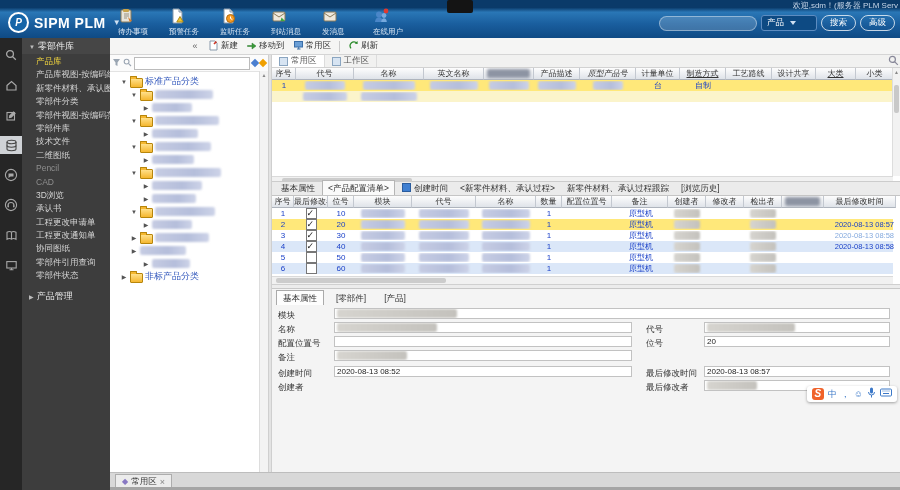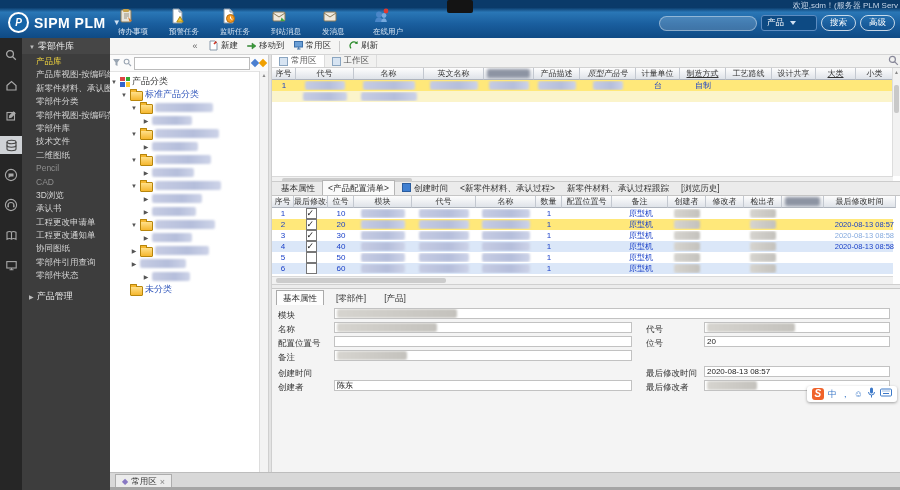--- a/index.html
+++ b/index.html
@@ -342,30 +342,20 @@
           </svg></span>
       <span><svg width="9" height="9">
             <circle cx="3.6" cy="3.6" r="2.4" fill="none" stroke="#9aa5b2" stroke-width="1.1"></circle>
             <path d="M5.4 5.4L8 8" stroke="#9aa5b2" stroke-width="1.1"></path>
           </svg></span>
       <div class="tf-input"></div>
       <span class="star b"></span>
       <span class="star o"></span>
     </div>
     <div class="tree">
-      <div class="trow">
-        <span class="texp">▼</span>
-        <span class="gridicon">
-            <i style="background:#d44"></i>
-            <i style="background:#3a3"></i>
-            <i style="background:#36c"></i>
-            <i style="background:#fc3"></i>
-          </span>
-        <span class="tname root">产品分类</span>
-      </div>
       <div class="trow ind1">
         <span class="texp">▼</span>
         <span class="folder"></span>
         <span class="tname">标准产品分类</span>
       </div>
       <div class="trow ind2">
           <span class="texp">▼</span>
           <span class="folder"></span>
           <span class="cens" style="width:58px"></span>
         </div>
@@ -419,23 +409,24 @@
           <span class="cens" style="width:54px"></span>
         </div>
       <div class="trow ind2">
           <span class="texp">▶</span>
           <span class="cens" style="width:46px"></span>
         </div>
       <div class="trow ind3">
           <span class="texp">▶</span>
           <span class="cens" style="width:38px"></span>
         </div>
-      <div class="trow ind2">
+      <div class="trow ind1">
+        <span class="texp">▶</span>
         <span class="folder"></span>
-        <span class="tname">未分类</span>
+        <span class="tname">非标产品分类</span>
       </div>
     </div>
     <div class="tree-scroll">
         <div class="arr">▲</div>
       </div>
   </div>
 
   <div class="vsplit"></div>
 
   <div class="main">
@@ -650,24 +641,24 @@
       <div class="inp" style="left:62px;top:33px;width:298px"><span class="cens g" style="width:100px"></span></div>
       <span class="frm-label" style="left:374px;top:35px">代号</span>
       <div class="inp" style="left:432px;top:33px;width:186px"><span class="cens g" style="width:88px"></span></div>
       <span class="frm-label" style="left:6px;top:49px">配置位置号</span>
       <div class="inp" style="left:62px;top:47px;width:298px"></div>
       <span class="frm-label" style="left:374px;top:49px">位号</span>
       <div class="inp" style="left:432px;top:47px;width:186px">20</div>
       <span class="frm-label" style="left:6px;top:63px">备注</span>
       <div class="inp" style="left:62px;top:61px;width:298px"><span class="cens g" style="width:70px"></span></div>
       <span class="frm-label" style="left:6px;top:79px">创建时间</span>
+      <div class="inp" style="left:62px;top:77px;width:298px">2020-08-13 08:52</div>
       <span class="frm-label" style="left:374px;top:79px">最后修改时间</span>
       <div class="inp" style="left:432px;top:77px;width:186px">2020-08-13 08:57</div>
       <span class="frm-label" style="left:6px;top:93px">创建者</span>
-      <div class="inp" style="left:62px;top:91px;width:298px">陈东</div>
       <span class="frm-label" style="left:374px;top:93px">最后修改者</span>
       <div class="inp" style="left:432px;top:91px;width:186px"><span class="cens g" style="width:50px"></span></div>
     </div>
 
     <div class="ime">
       <span class="slogo">S</span>
       <span class="it">中</span>
       <span class="it">，</span>
       <span class="it">☺</span>
       <span class="it"><svg width="9" height="11">

